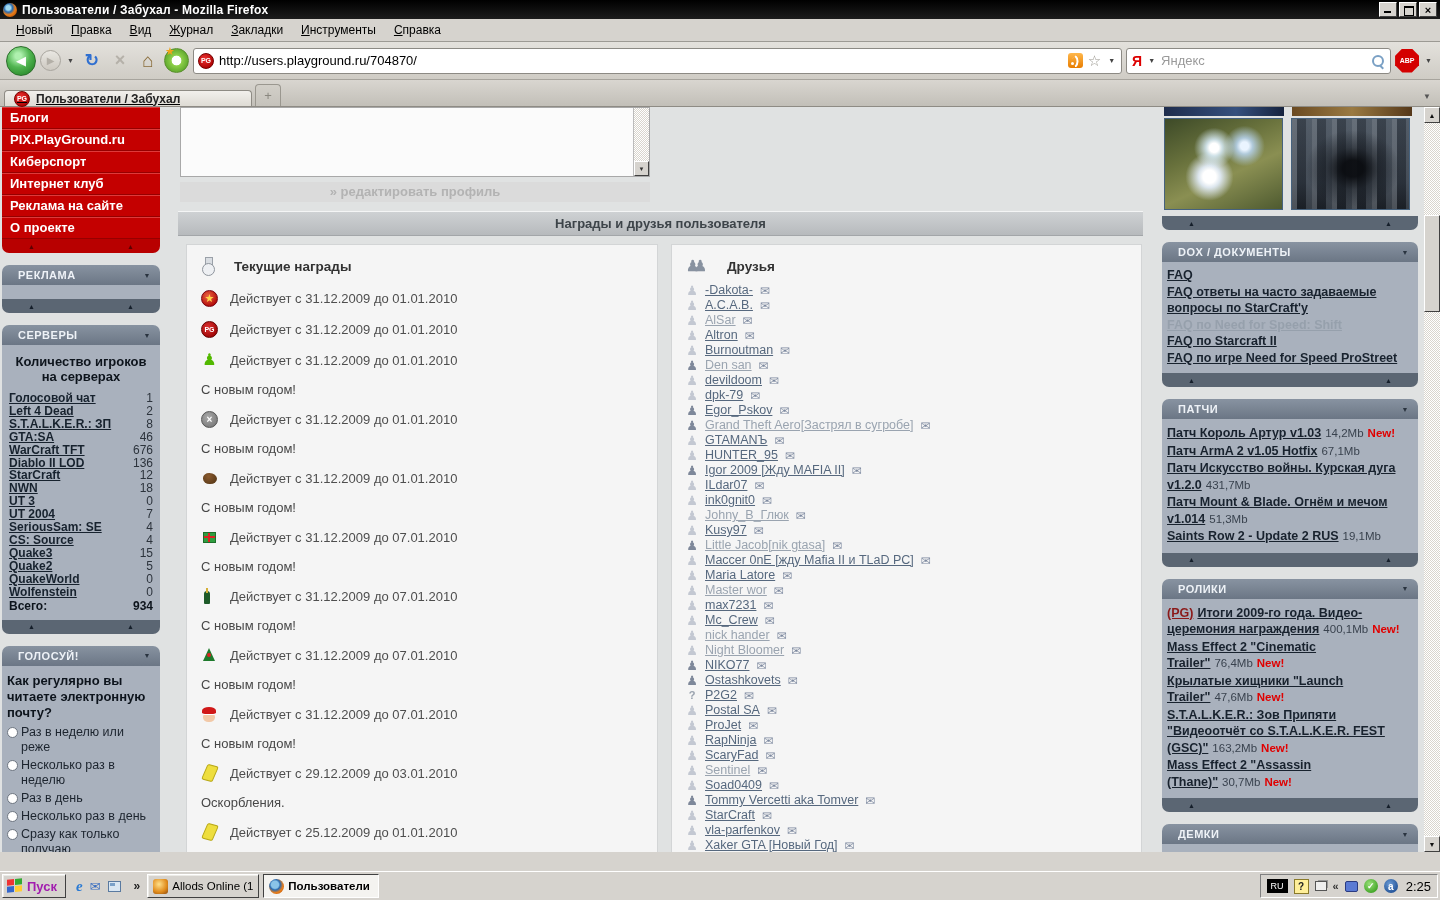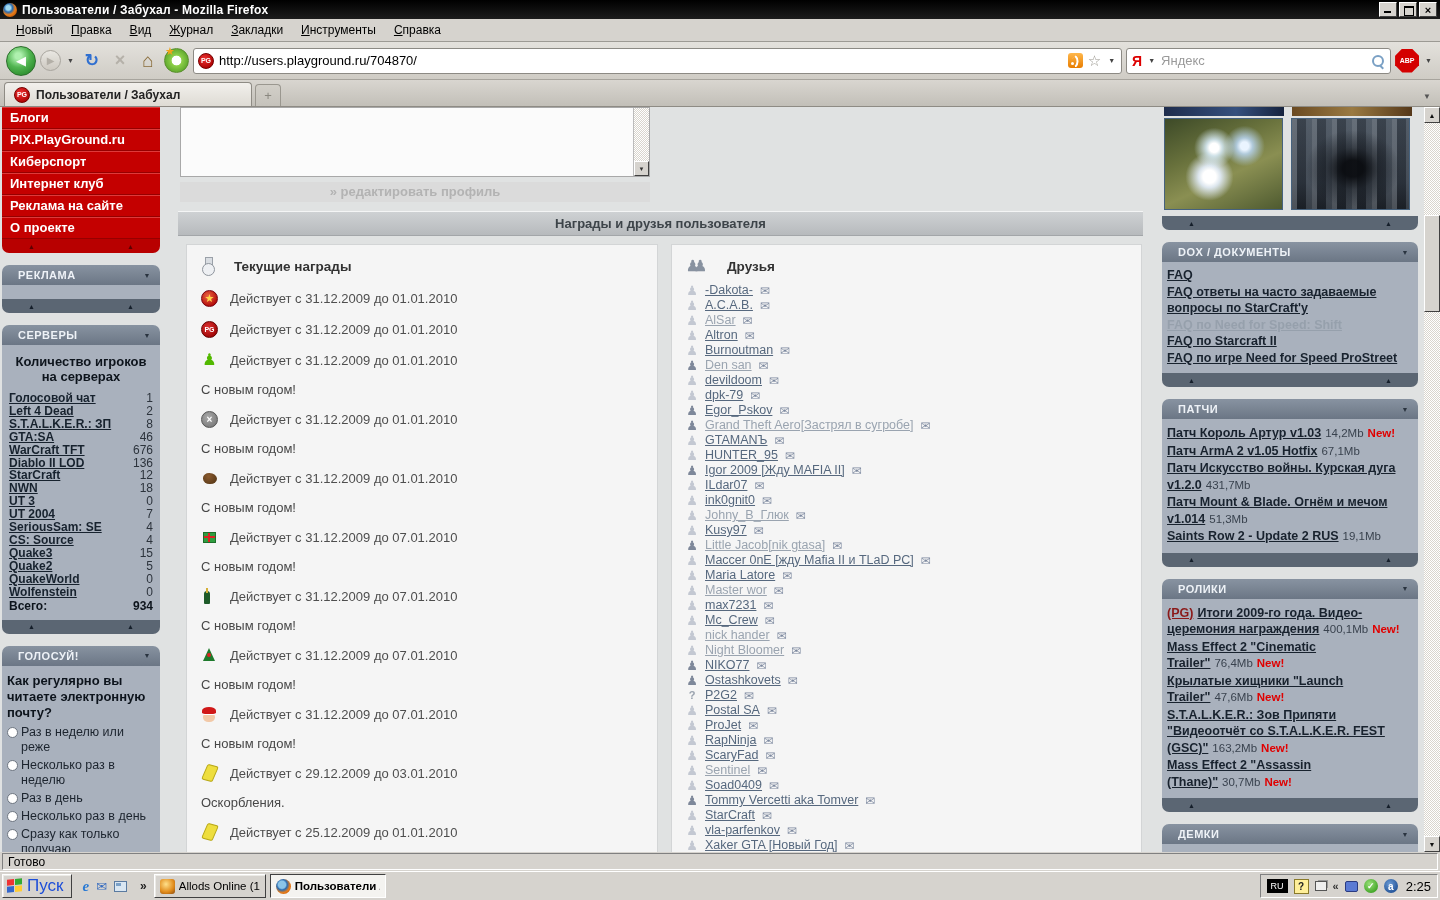--- a/index.html
+++ b/index.html
@@ -47,21 +47,21 @@
   .ya-logo { color:#d00; font-size:14px; font-weight:bold; }
   .search-input { flex:1; border:none; outline:none; font-size:13px; font-family:"Liberation Sans",sans-serif; background:transparent; }
   .search-input::placeholder { color:#9a9a9a; }
   .mag-icon { width:14px; height:14px; position:relative; }
   .mag-icon::before { content:""; position:absolute; left:1px; top:1px; width:8px; height:8px; border:2px solid #7aa0c4; border-radius:50%; }
   .mag-icon::after { content:""; position:absolute; right:1px; bottom:0; width:5px; height:2px; background:#7aa0c4; transform:rotate(45deg); }
   .abp-icon { width:24px; height:24px; background:#d40000; color:#fff; font-size:7px; font-weight:bold; display:flex; align-items:center; justify-content:center;
      clip-path:polygon(30% 0,70% 0,100% 30%,100% 70%,70% 100%,30% 100%,0 70%,0 30%); }
 
   .tabbar { height:27px; background:linear-gradient(#d9d6d0,#c2bfb8); display:flex; align-items:flex-end; padding:3px 4px 0 4px; gap:3px; border-bottom:1px solid #8e8b84; }
-  .tab { height:24px; display:flex; align-items:center; gap:6px; padding:0 9px; border:1px solid #8e8b84; border-bottom:none; border-radius:4px 4px 0 0; }
+  .tab { height:16px; display:flex; align-items:center; gap:6px; padding:0 9px; border:1px solid #8e8b84; border-bottom:none; border-radius:4px 4px 0 0;text-decoration:underline; }
   .tab.active { background:linear-gradient(#f2f0ec,#deDBd4); width:248px; }
   .tab-label { font-size:12px; font-weight:bold; color:#222; white-space:nowrap; overflow:hidden; }
   .tab-stub { width:26px; height:22px; background:linear-gradient(#d2cfc8,#c5c2bb); border:1px solid #9a978f; border-bottom:none; border-radius:4px 4px 0 0;
      display:flex; align-items:center; justify-content:center; color:#8a877f; font-size:13px; }
   .tab-list-btn { margin-left:auto; width:18px; height:20px; display:flex; align-items:center; justify-content:center; color:#555; font-size:8px; }
 
   
   .page { position:absolute; top:107px; left:0; width:1424px; height:745px; background:#e0e2e2; overflow:hidden; }
   .vscroll { position:absolute; top:107px; right:0; width:16px; height:745px; background:#fff;
      background-image:linear-gradient(45deg,#d9d5cd 25%,transparent 25%,transparent 75%,#d9d5cd 75%),linear-gradient(45deg,#d9d5cd 25%,transparent 25%,transparent 75%,#d9d5cd 75%);
@@ -177,21 +177,21 @@
   .dl-new { font-size:11.5px; font-weight:bold; color:#e00000; margin-left:4px; }
 
   
   .statusbar { position:absolute; top:852px; left:0; width:1440px; height:19px; background:#d6d3ce; padding:1px 2px; }
   .status-pane { height:17px; border:1px solid; border-color:#808080 #fff #fff #808080; font-size:12px; color:#000; padding:0 5px; line-height:16px; }
   .taskbar { position:absolute; top:871px; left:0; width:1440px; height:29px; background:#d6d3ce; border-top:1px solid #fff; display:flex; align-items:center; padding:0 2px; gap:4px; }
   .start-btn { height:24px; display:flex; align-items:center; gap:4px; padding:0 8px 0 4px; background:#d6d3ce; border:1px solid; border-color:#fff #404040 #404040 #fff; box-shadow:inset 1px 1px 0 #ecebe7; }
   .start-flag { width:16px; height:14px; display:grid; grid-template-columns:7px 7px; grid-template-rows:6px 6px; gap:1px; transform:skewY(-6deg); }
   .start-flag i:nth-child(1){background:#e33;} .start-flag i:nth-child(2){background:#3a3;}
   .start-flag i:nth-child(3){background:#36c;} .start-flag i:nth-child(4){background:#fc3;}
-  .start-label { font-size:17px; font-weight:normal; color:#1d4ed8; }
+  .start-label { font-size:13px; font-weight:bold; color:#a21caf; }
   .ql { display:flex; align-items:center; gap:7px; padding:0 6px; }
   .ql-ie { color:#2a7ad4; font-size:15px; font-weight:bold; font-family:"Liberation Serif",serif; font-style:italic; }
   .ql-mail { color:#3a6ec0; font-size:13px; }
   .ql-desk { width:13px; height:11px; background:#d9e6f2; border:1px solid #5a7aa0; position:relative; }
   .ql-desk::after { content:""; position:absolute; left:1px; top:1px; width:5px; height:3px; background:#7aa0c8; }
   .chev { font-size:12px; color:#222; font-weight:bold; padding:0 3px; }
   .task-btn { height:24px; width:112px; display:flex; align-items:center; gap:4px; padding:0 5px; background:#d6d3ce; border:1px solid; border-color:#fff #404040 #404040 #fff; box-shadow:inset 1px 1px 0 #ecebe7; }
   .task-btn.active { background:#f4f3f0; border-color:#404040 #fff #fff #404040; box-shadow:none; width:116px; }
   .task-label { font-size:11.5px; color:#000; white-space:nowrap; overflow:hidden; }
   .task-btn.active .task-label { font-weight:bold; }
@@ -812,23 +812,20 @@
       </div>
     </div>
   </div>
 
   <div class="vscroll">
     <span class="sc-btn" style="top:0">▲</span>
     <span class="sc-thumb" style="top:108px; height:97px"></span>
     <span class="sc-btn" style="bottom:0">▼</span>
   </div>
 
-  <div class="statusbar">
-    <div class="status-pane">Готово</div>
-  </div>
 
   <div class="taskbar">
     <div class="start-btn">
       <span class="start-flag">
           <i></i>
           <i></i>
           <i></i>
           <i></i>
         </span>
       <span class="start-label">Пуск</span>

